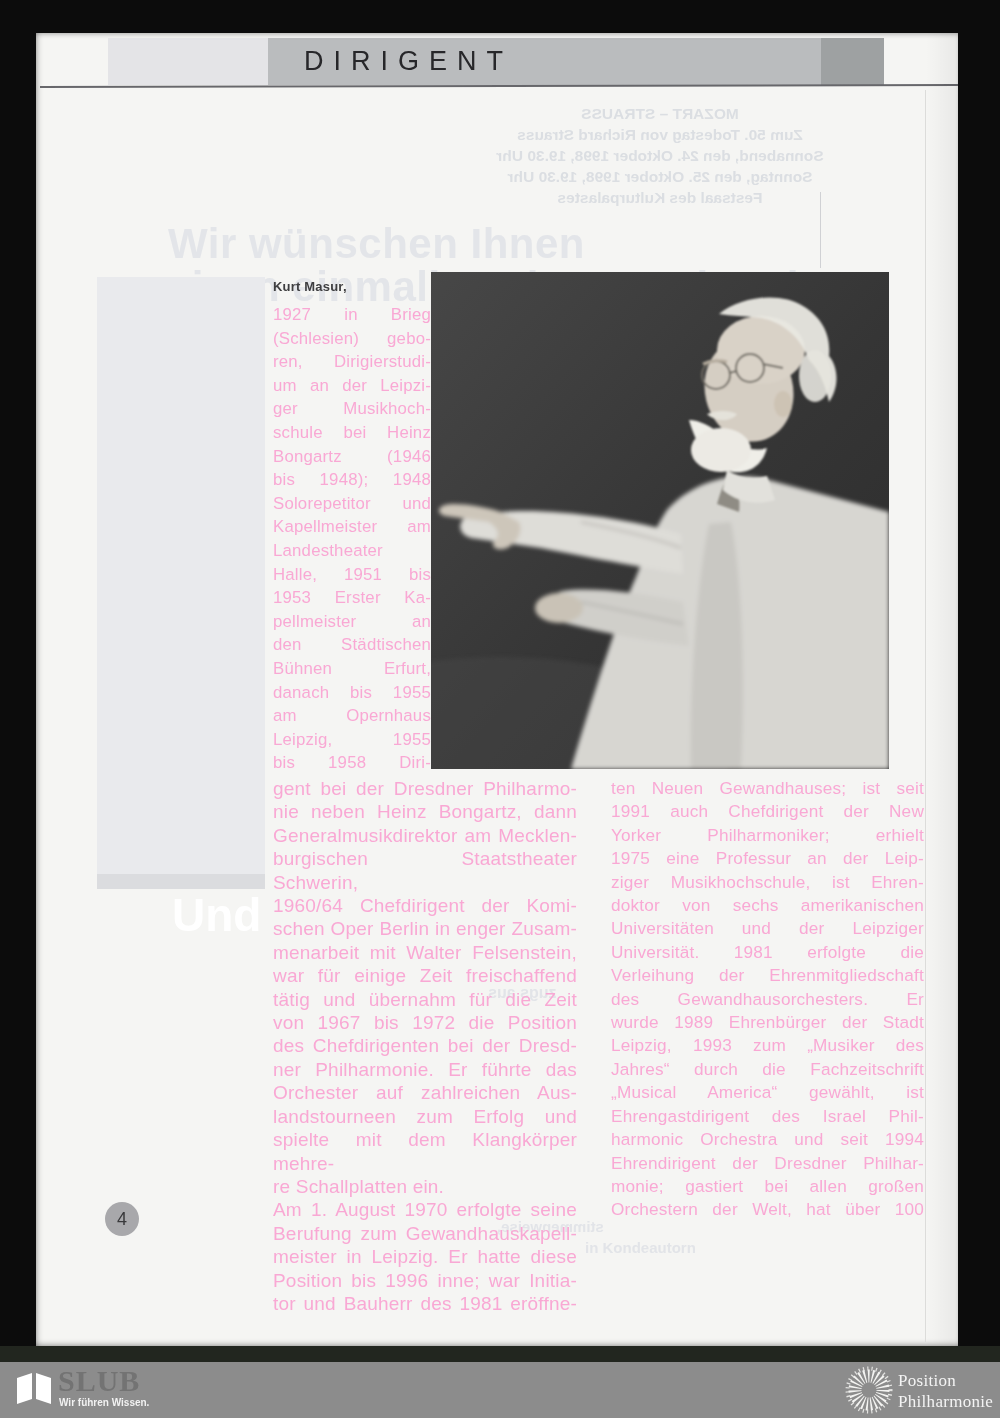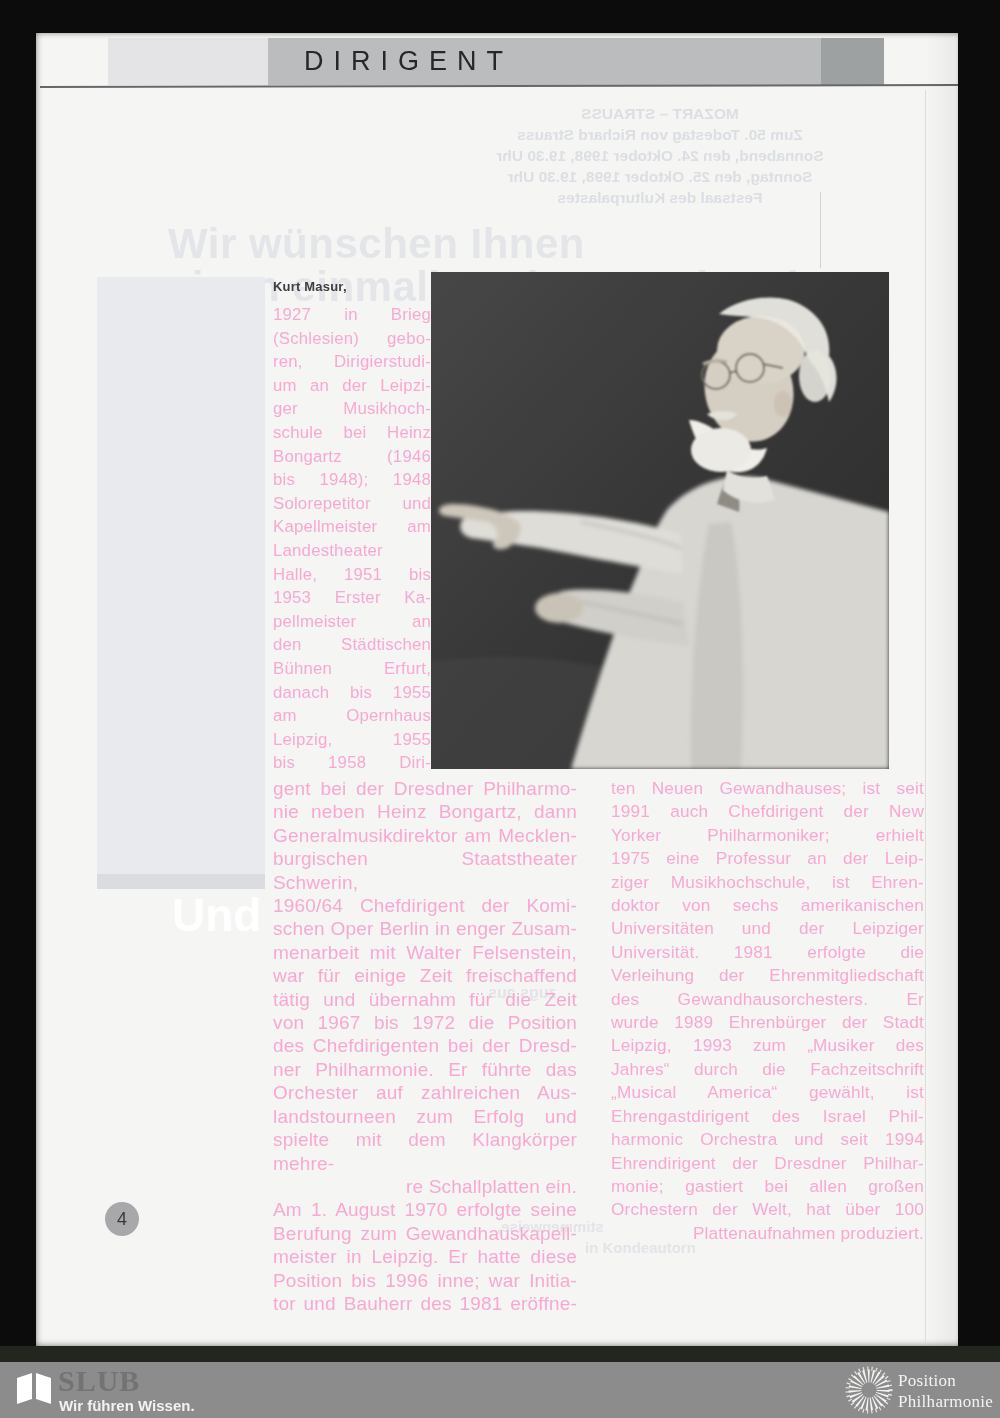--- a/index.html
+++ b/index.html
@@ -37,36 +37,36 @@
   .ghost-stimmen{left:497px;top:1218px;font-size:15px;color:#e2e4e8;transform:scaleX(-1);}
   .ghost-konde{left:585px;top:1239px;font-size:15px;color:#e2e4e8;}
 
   
   .photo{left:431px;top:272px;width:458px;height:497px;}
 
   
   .bio-name{left:273px;top:279px;font-size:13px;font-weight:700;color:#3e3e40;letter-spacing:.2px;}
   .col{color:#f9a8d4;letter-spacing:.2px;}
   .just{text-align:justify;text-align-last:justify;text-justify:inter-word;white-space:pre-line;}
-  .plain{text-align:right;white-space:pre-line;}
+  .plain{text-align:left;white-space:pre-line;}
   .narrow-col{left:273px;top:303px;width:158px;font-size:16.8px;line-height:23.6px;}
   .left-col{left:273px;top:777px;width:304px;font-size:19px;line-height:23.4px;}
   .right-col{left:595px;top:777px;width:313px;font-size:17.2px;line-height:23.4px;margin-left:16px;}
 
   
   .page-badge{left:105px;top:1202px;width:34px;height:34px;border-radius:50%;background:#a8a8ab;
         color:#39393b;font-size:18px;line-height:34px;text-align:center;}
 
   
   .footer-band{left:0;top:1346px;width:1000px;height:16px;background:#22261f;}
   .footer-bar{left:0;top:1362px;width:1000px;height:56px;background:#8c8c8c;}
   .slub-book{left:13px;top:1370px;}
   .slub-wordmark{left:58px;top:1364px;font-family:"Liberation Serif",serif;font-weight:700;
         font-size:30px;color:#737373;letter-spacing:1px;}
-  .slub-tagline{left:59px;top:1397px;font-size:15px;font-weight:700;color:#f2f2f2;}
+  .slub-tagline{left:59px;top:1397px;font-size:10px;font-weight:700;color:#f2f2f2;}
   .phil-logo{left:842px;top:1363px;}
   .phil-wordmark{left:898px;top:1371px;font-family:"Liberation Serif",serif;font-size:17px;
         line-height:20.5px;color:#f4f4f4;white-space:pre-line;letter-spacing:.3px;}
 </style>
 </head>
 <body>
 
 <div class="canvas">
 
   <div class="abs page"></div>
@@ -193,21 +193,20 @@
 des Gewandhausorchesters. Er
 wurde 1989 Ehrenbürger der Stadt
 Leipzig, 1993 zum „Musiker des
 Jahres“ durch die Fachzeitschrift
 „Musical America“ gewählt, ist
 Ehrengastdirigent des Israel Phil-
 harmonic Orchestra und seit 1994
 Ehrendirigent der Dresdner Philhar-
 monie; gastiert bei allen großen
 Orchestern der Welt, hat über 100</div>
-    <div class="plain">Plattenaufnahmen produziert.</div>
   </div>
 
   <div class="abs page-badge">4</div>
 
   <div class="abs fold-line"></div>
   <div class="abs right-shade"></div>
   <div class="abs crease-line"></div>
 
   <div class="abs footer-band"></div>
   <div class="abs footer-bar"></div>

